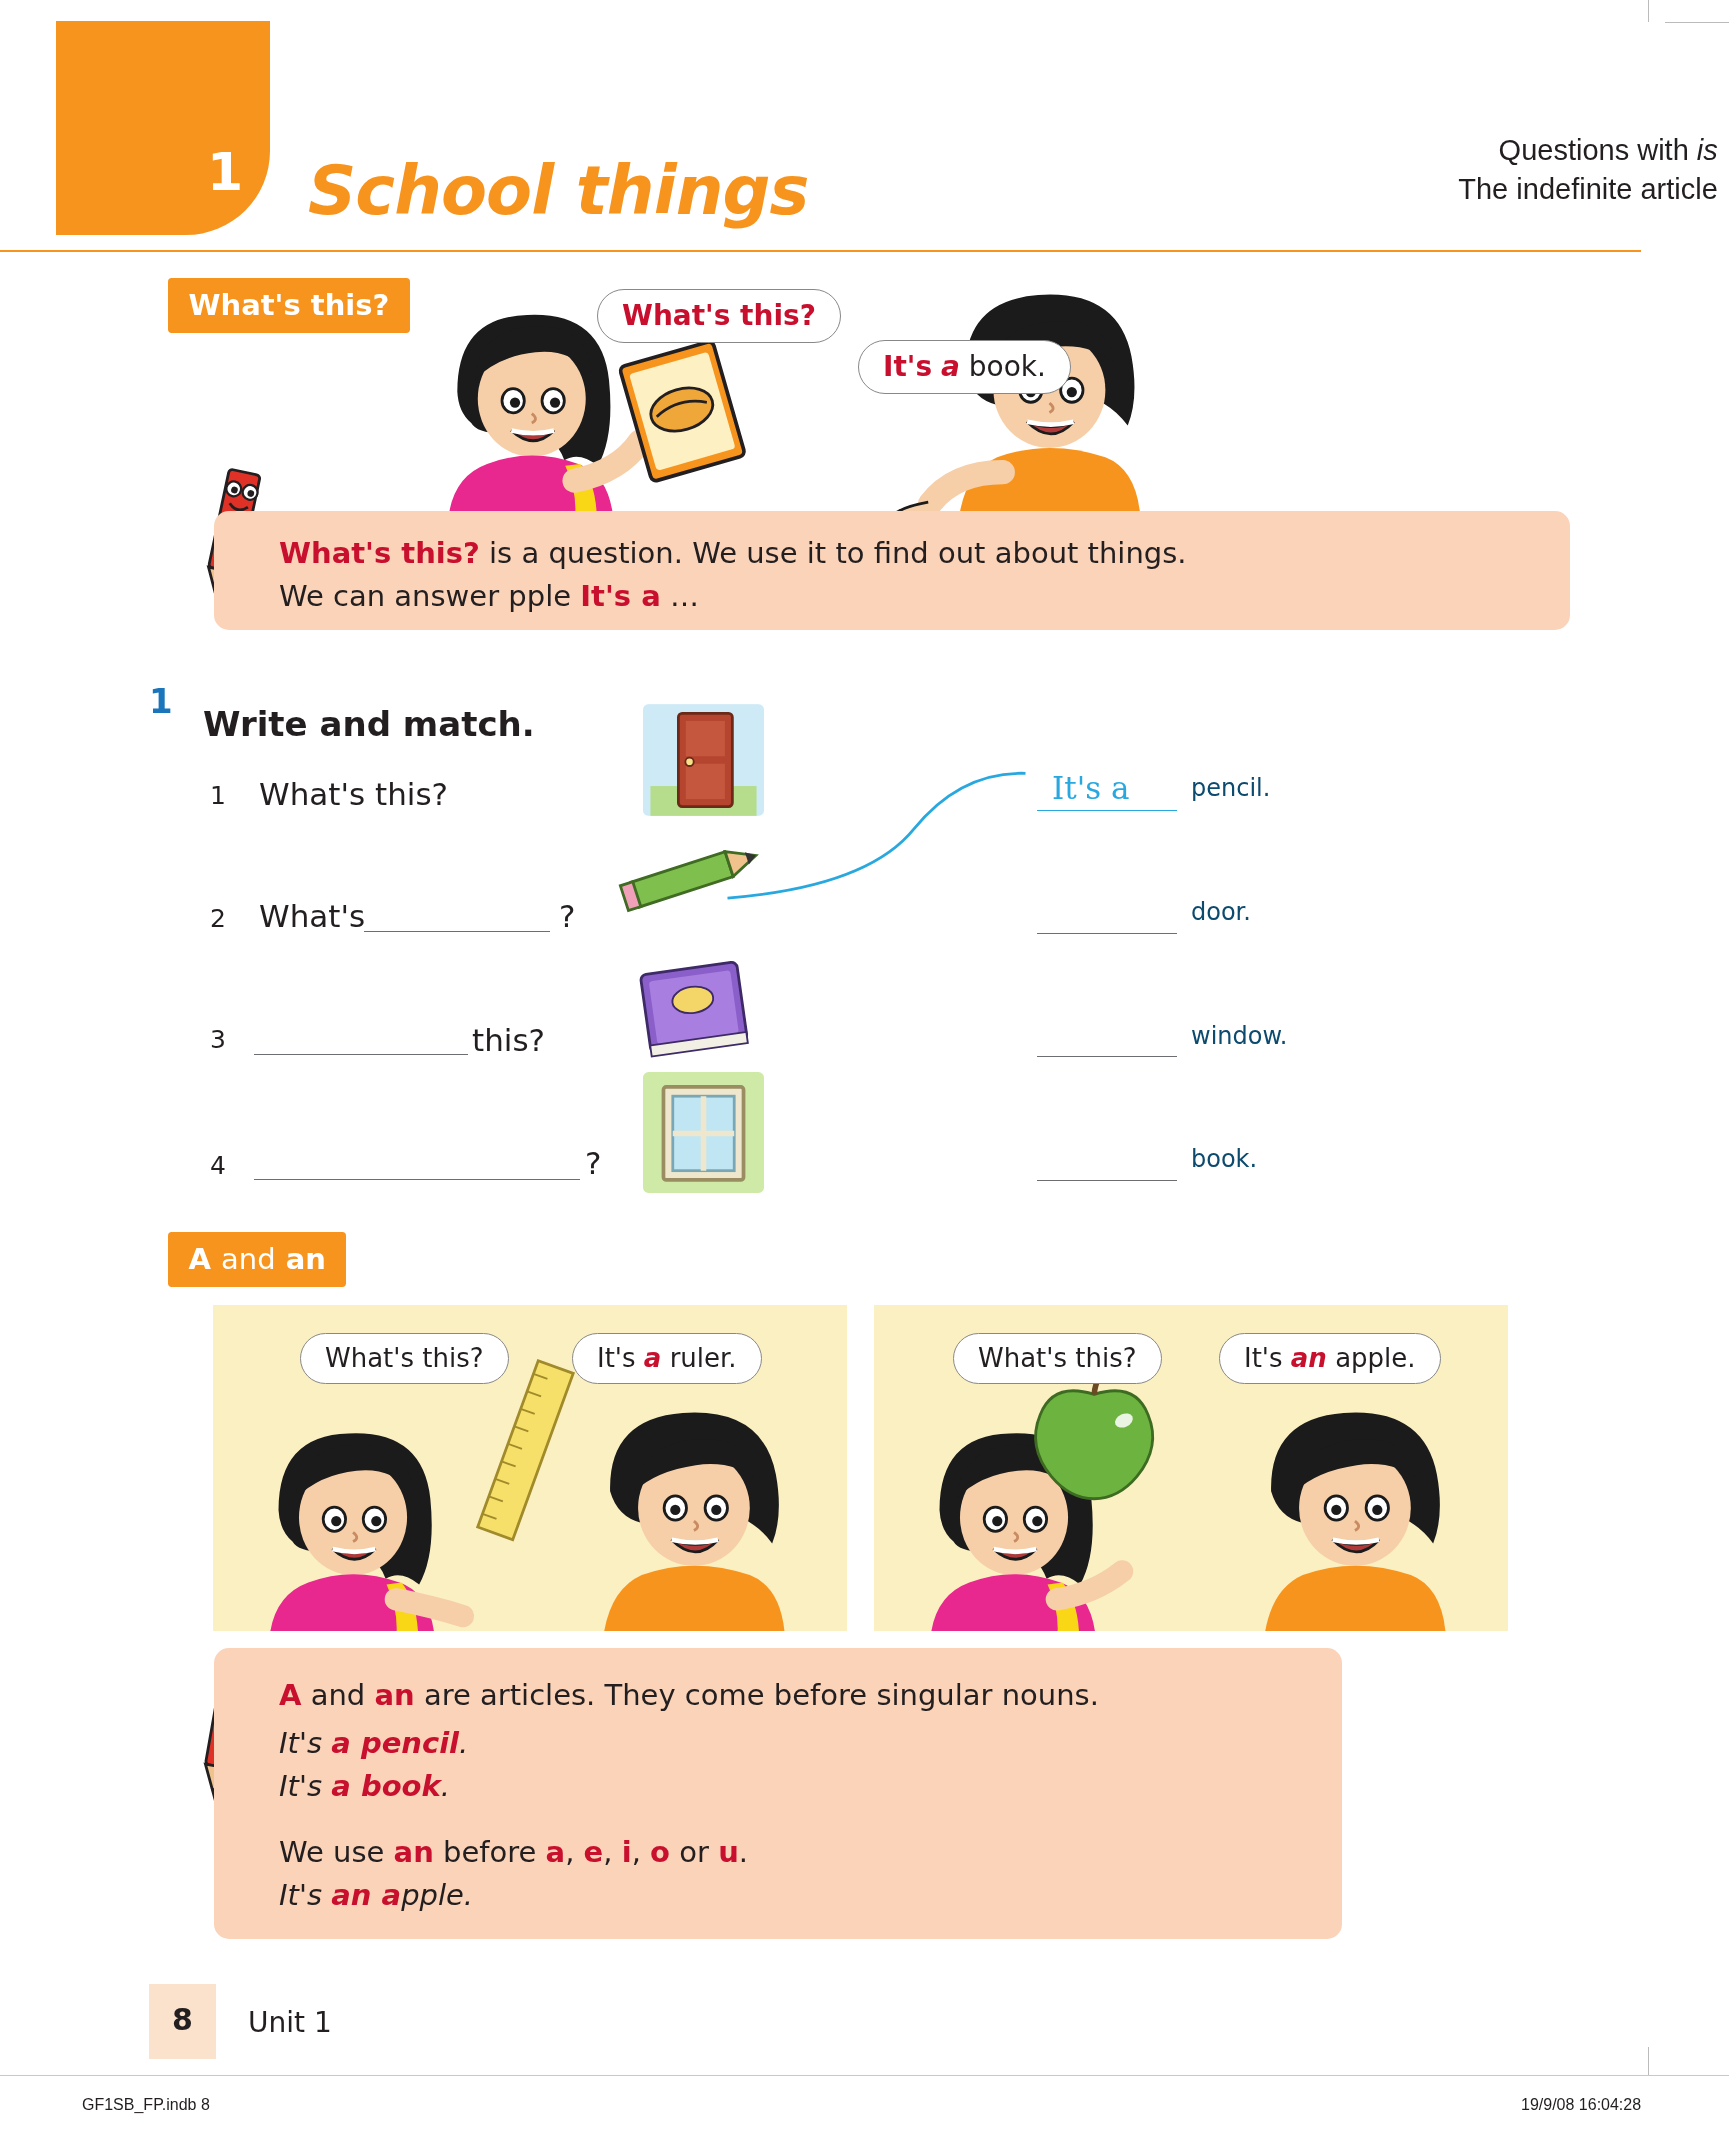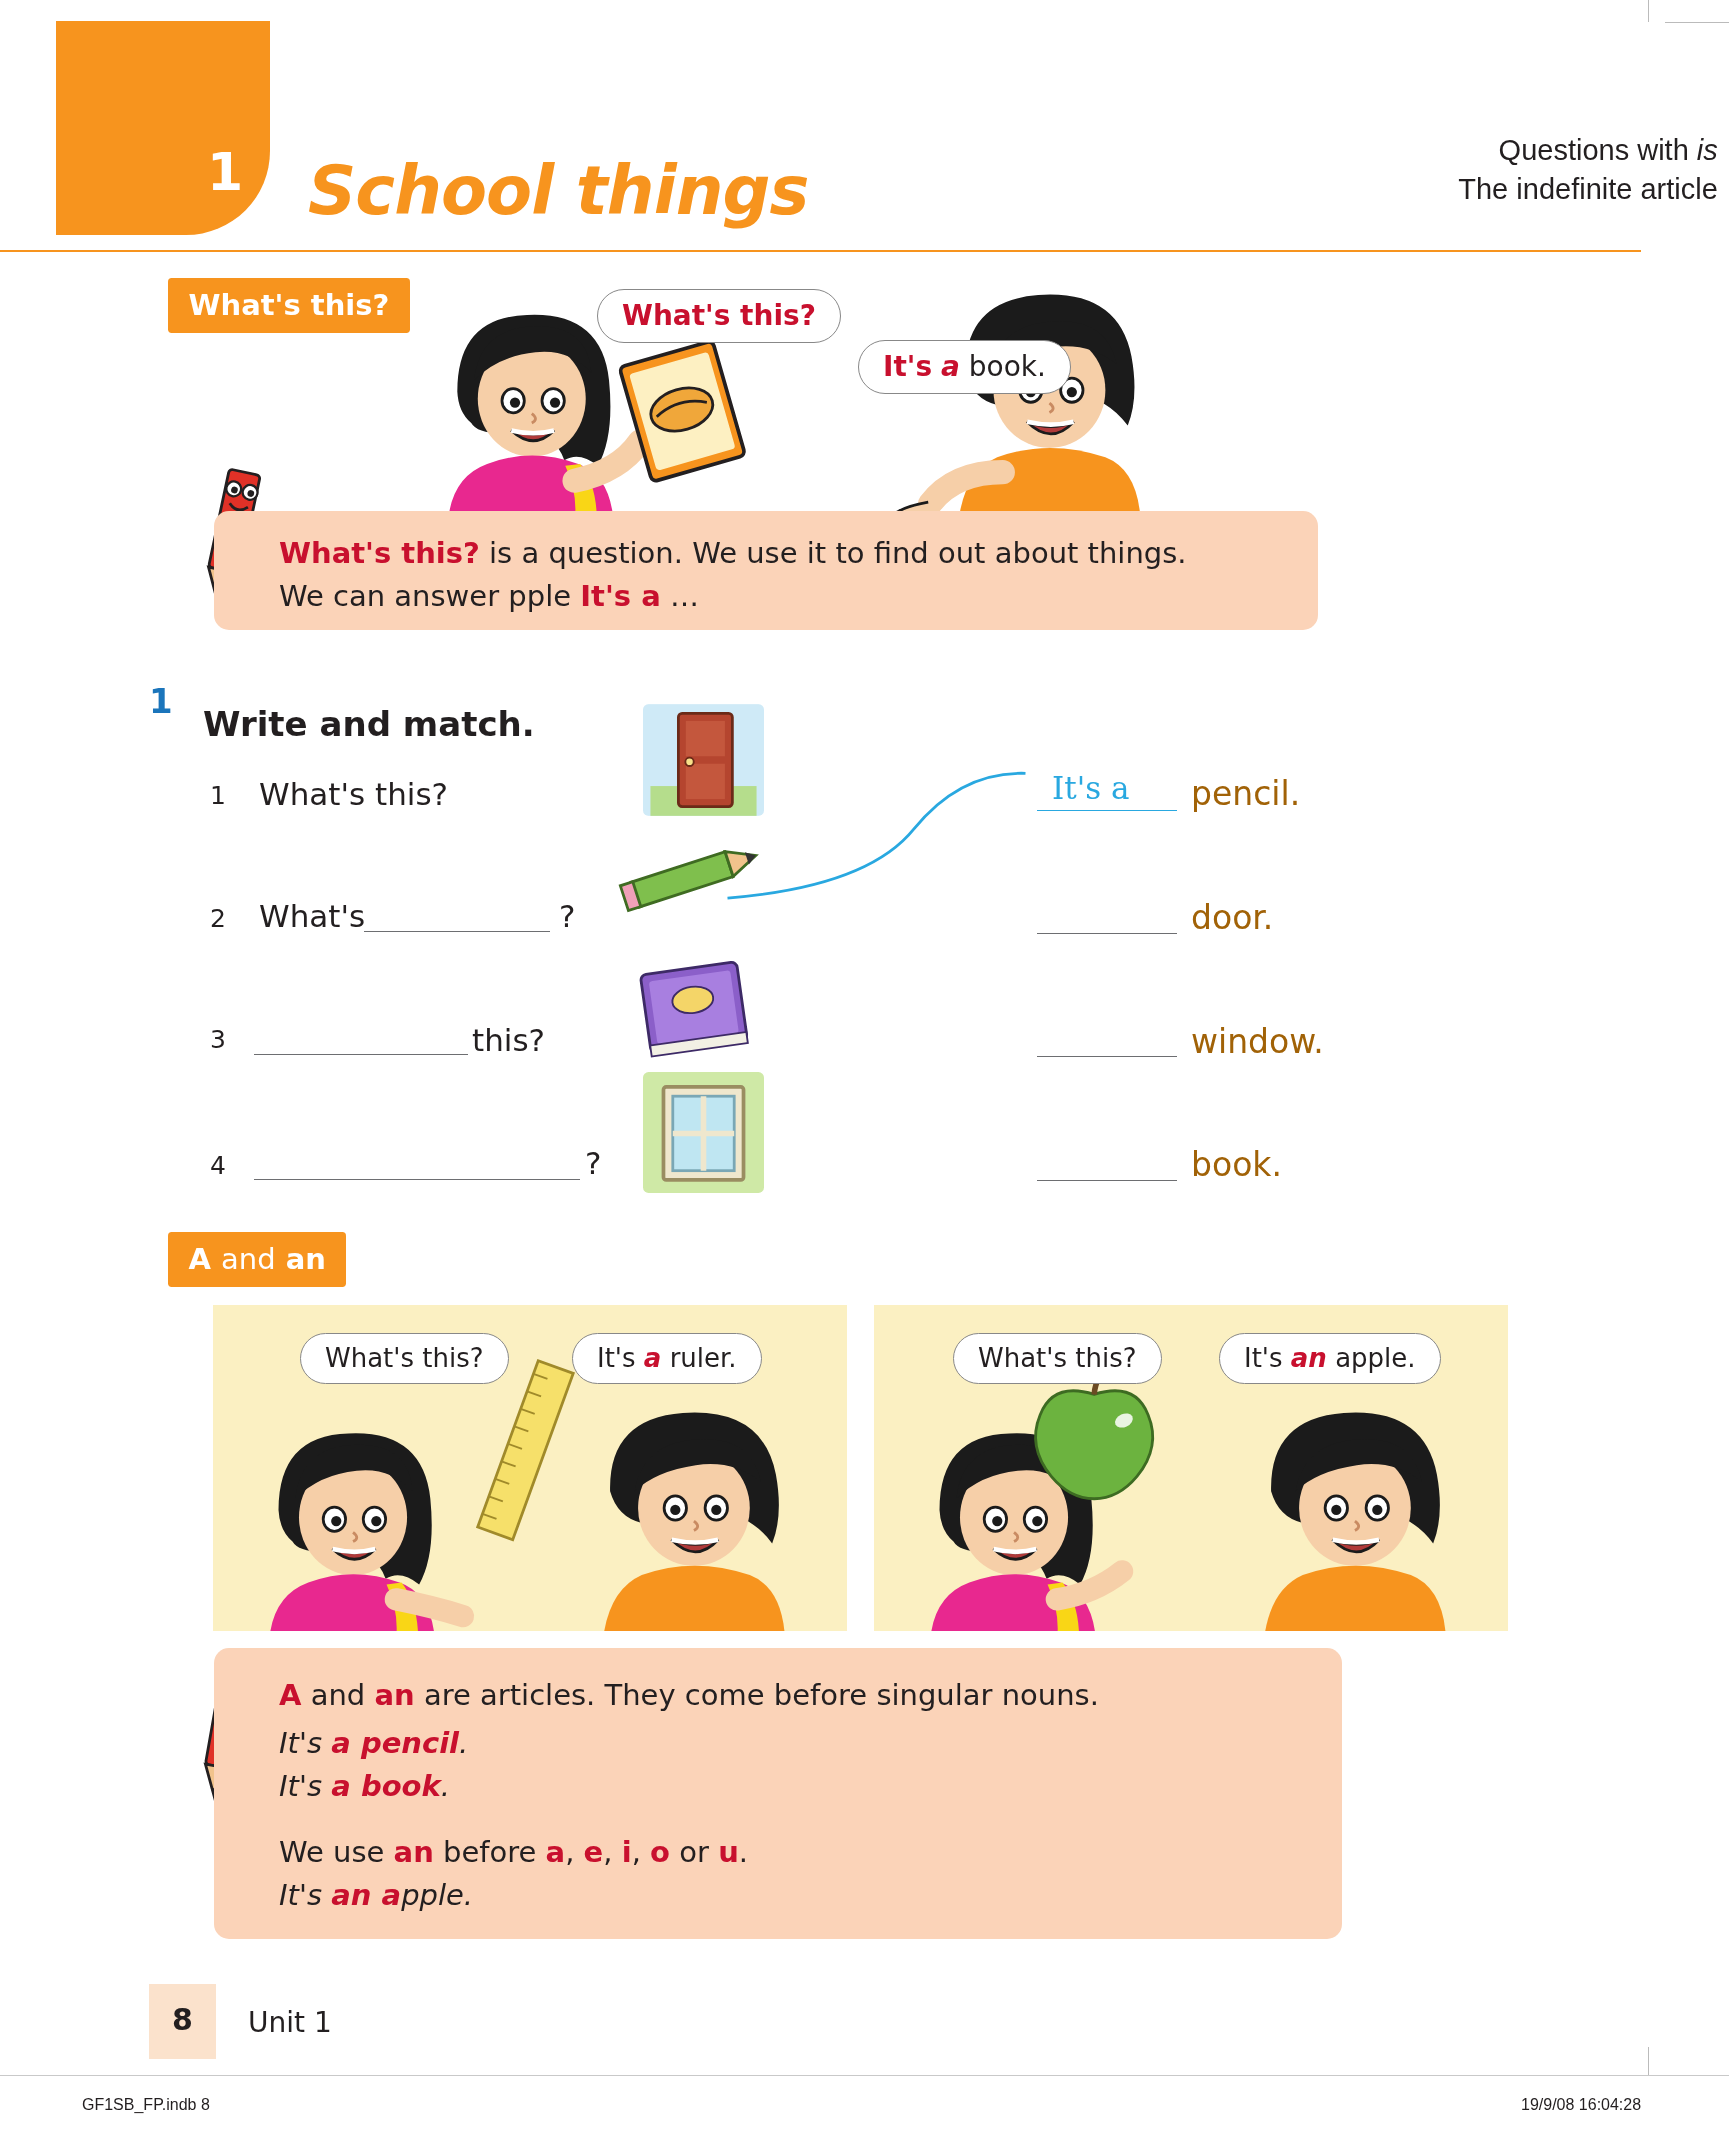--- a/index.html
+++ b/index.html
@@ -157,22 +157,22 @@
   .q-text {
     position: absolute;
     font-family: "DejaVu Sans", sans-serif;
     font-size: 31px;
     color: #231f20;
     white-space: nowrap;
   }
   .answer-text {
     position: absolute;
     font-family: "DejaVu Sans", sans-serif;
-    font-size: 33px;
-    color: #a16207;
+    font-size: 24px;
+    color: #0c4a6e;
     white-space: nowrap;
   }
   .handwritten {
     position: absolute;
     font-family: "DejaVu Serif", serif;
     font-size: 31px;
     color: #29a8e0;
     white-space: nowrap;
   }
   .blank {
@@ -328,21 +328,21 @@
       <path d="M26 118 l17 34 l17 -34z" fill="#f1c38c" stroke="#231f20" stroke-width="3"></path>
       <path d="M36 140 l7 12 l7 -12z" fill="#231f20"></path>
       <circle cx="35" cy="30" r="8" fill="#fff" stroke="#231f20" stroke-width="2.5"></circle>
       <circle cx="53" cy="30" r="8" fill="#fff" stroke="#231f20" stroke-width="2.5"></circle>
       <circle cx="36" cy="31" r="3.6" fill="#231f20"></circle>
       <circle cx="54" cy="31" r="3.6" fill="#231f20"></circle>
       <path d="M34 46 q10 10 20 0" stroke="#231f20" stroke-width="3" fill="none"></path>
     </g>
   </svg>
 
-  <div class="rulebox" style="left:214px; top:511px; width:1104px; height:119px;">
+  <div class="rulebox" style="left:214px; top:511px; width:1356px; height:119px;">
     <div>
       <span class="red">What's this?</span>
       <span>is a question.  We use it to find out about things.</span>
     </div>
     <div>
       <span>We can answer pple</span>
       <span class="red">It's a</span>
       <span>…</span>
     </div>
   </div>

